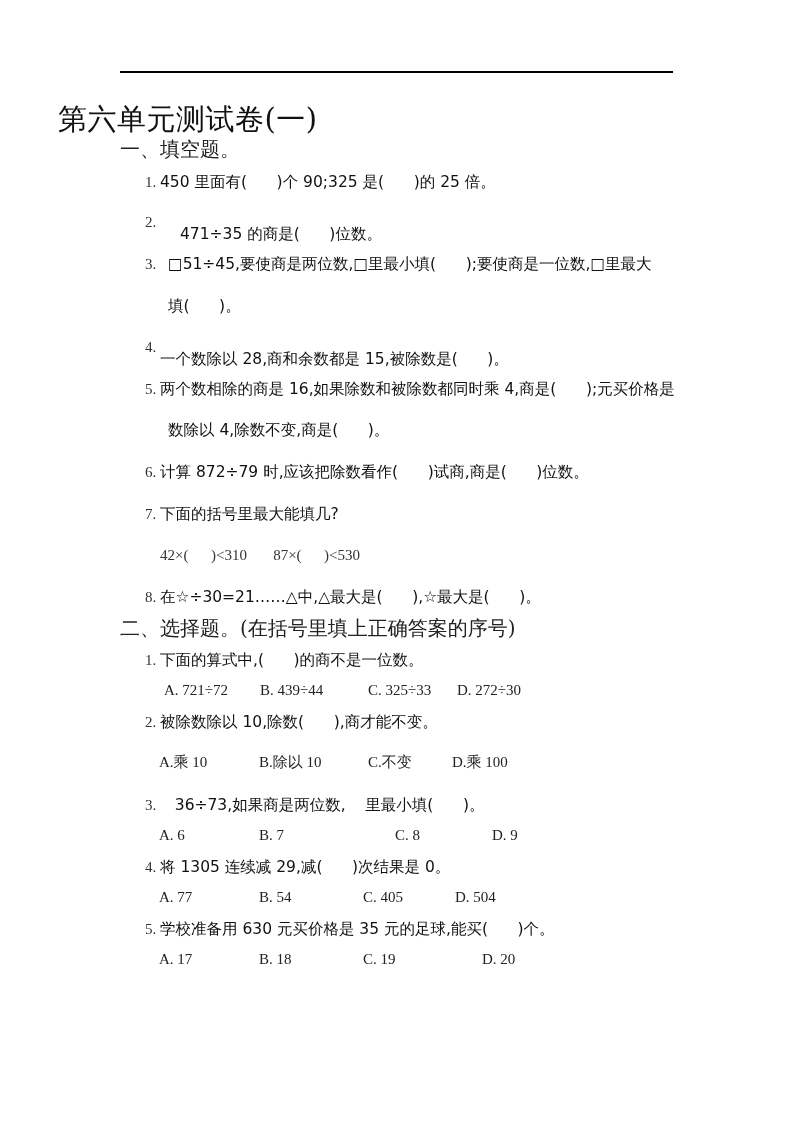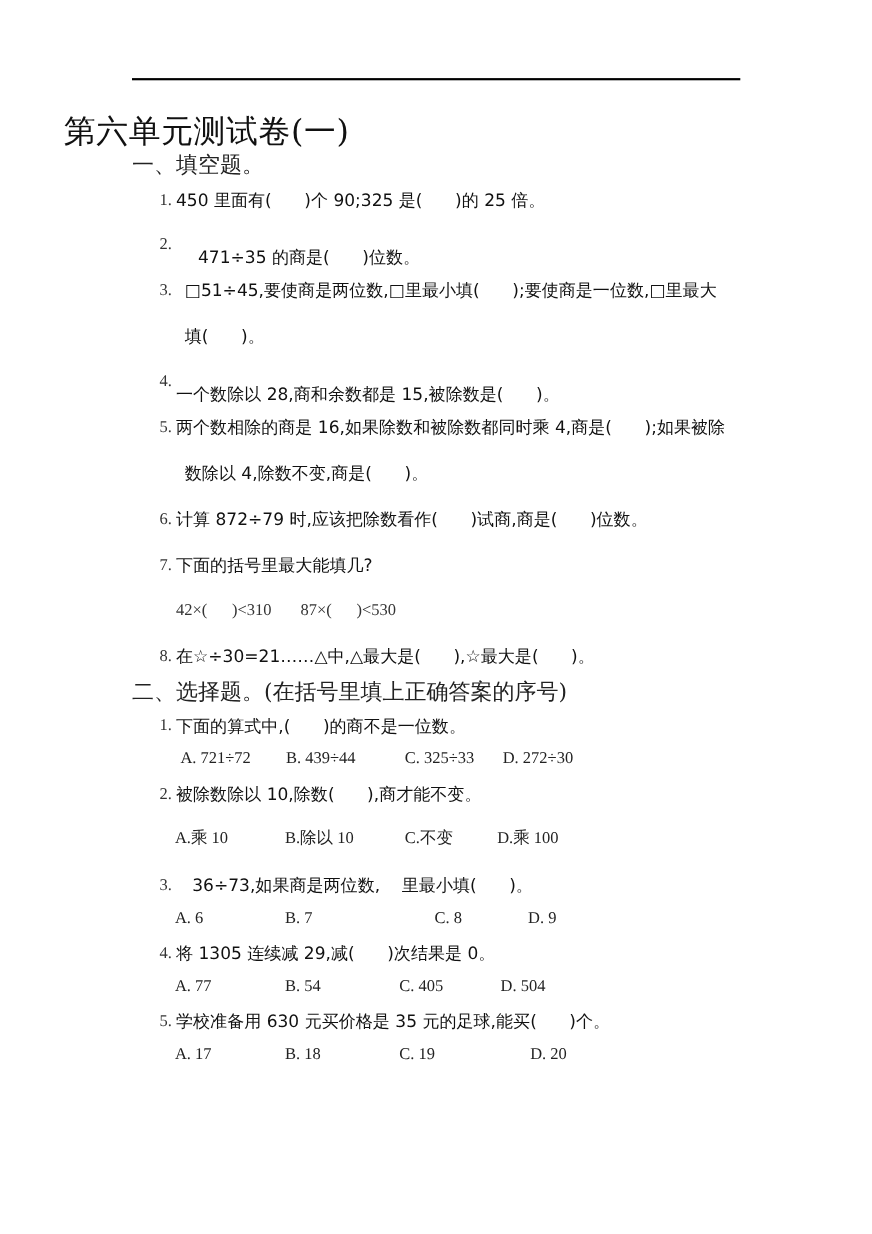--- a/index.html
+++ b/index.html
@@ -37,21 +37,21 @@
     <span class="line" style="left:168px; top:295px;">填(      )。</span>
   </div>
 
   <div>
     <span class="line num" style="left:145px; top:336px;">4.</span>
     <span class="line" style="left:160px; top:336px;margin-top:12px;">一个数除以 28,商和余数都是 15,被除数是(      )。</span>
   </div>
 
   <div>
     <span class="line num" style="left:145px; top:378px;">5.</span>
-    <span class="line" style="left:160px; top:378px;">两个数相除的商是 16,如果除数和被除数都同时乘 4,商是(      );如果被除</span>
+    <span class="line" style="left:160px; top:378px;">两个数相除的商是 16,如果除数和被除数都同时乘 4,商是(      );元买价格是</span>
     <span class="line" style="left:168px; top:419px;">数除以 4,除数不变,商是(      )。</span>
   </div>
 
   <div>
     <span class="line num" style="left:145px; top:461px;">6.</span>
     <span class="line" style="left:160px; top:461px;">计算 872÷79 时,应该把除数看作(      )试商,商是(      )位数。</span>
   </div>
 
   <div>
     <span class="line num" style="left:145px; top:503px;">7.</span>
@@ -83,21 +83,21 @@
     <span class="opt" style="left:368px; top:752px;">C.不变</span>
     <span class="opt" style="left:452px; top:752px;">D.乘 100</span>
   </div>
 
   <div>
     <span class="line num" style="left:145px; top:794px;">3.</span>
     <span class="line" style="left:160px; top:794px;">   36÷73,如果商是两位数,    里最小填(      )。</span>
     <span class="opt" style="left:159px; top:825px;">A. 6</span>
     <span class="opt" style="left:259px; top:825px;">B. 7</span>
     <span class="opt" style="left:395px; top:825px;">C. 8</span>
-    <span class="opt" style="left:480px; top:825px;">D. 9</span>
+    <span class="opt" style="left:492px; top:825px;">D. 9</span>
   </div>
 
   <div>
     <span class="line num" style="left:145px; top:856px;">4.</span>
     <span class="line" style="left:160px; top:856px;">将 1305 连续减 29,减(      )次结果是 0。</span>
     <span class="opt" style="left:159px; top:887px;">A. 77</span>
     <span class="opt" style="left:259px; top:887px;">B. 54</span>
     <span class="opt" style="left:363px; top:887px;">C. 405</span>
     <span class="opt" style="left:455px; top:887px;">D. 504</span>
   </div>

